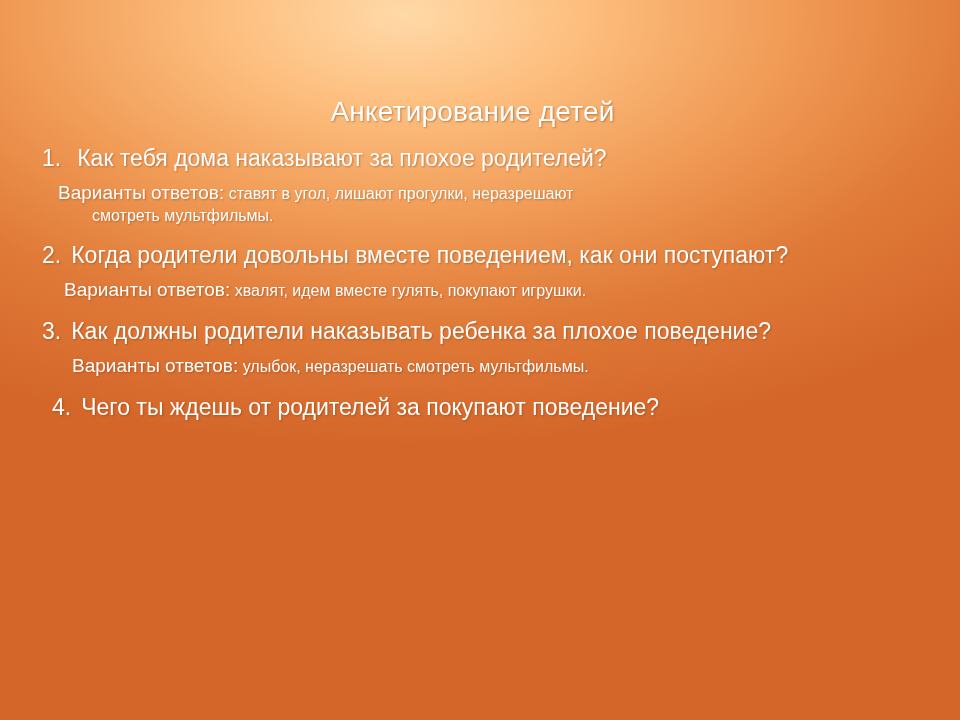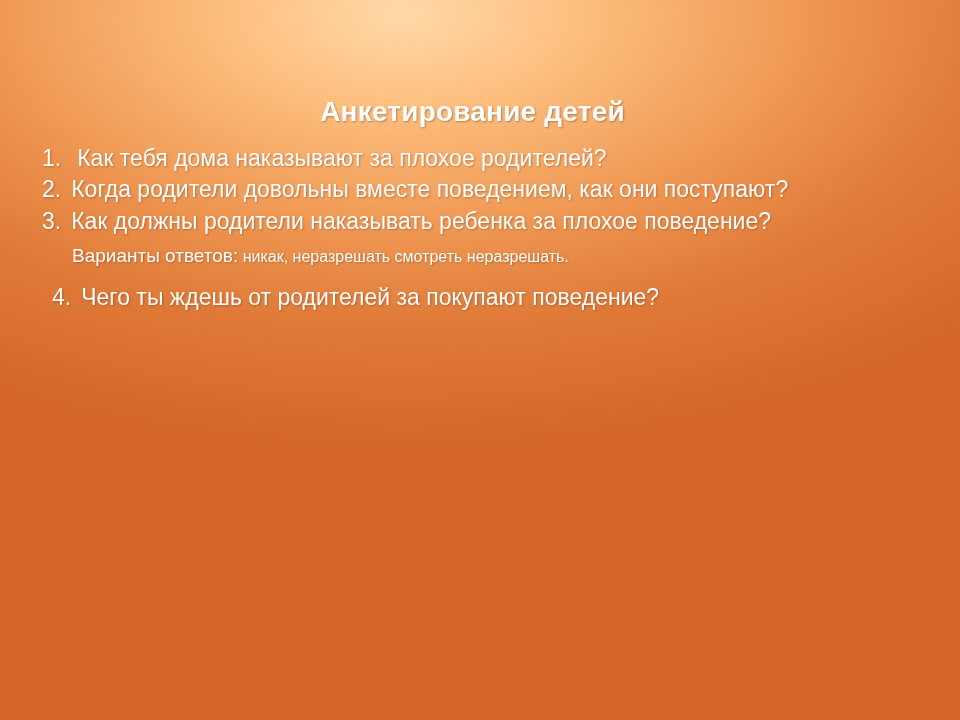--- a/index.html
+++ b/index.html
@@ -30,21 +30,21 @@
     height: 720px;
   }
   .title {
     position: absolute;
     top: 96px;
     left: 0;
     width: 945px;
     text-align: center;
     color: #ffffff;
     font-size: 28px;
-    font-weight: bold;
+    font-weight: normal;
     letter-spacing: 0.2px;
     text-shadow: 1px 1px 2px rgba(120,50,10,0.45);
   }
   .body {
     position: absolute;
     top: 144px;
     left: 34px;
     width: 894px;
   }
   .q {
@@ -95,33 +95,42 @@
   <div class="slide-inner">
 
     <div class="title">Анкетирование детей</div>
 
     <div class="body">
 
       <div class="q q1">
         <span class="num">1.</span>
         <span class="txt">Как тебя дома наказывают за плохое родителей?</span>
       </div>
+      <div class="ans ans1">
+        <span class="lbl">Варианты ответов:</span>
+        <span class="val">ставят в угол, лишают прогулки, неразрешают</span>
+        <span class="cont val">смотреть мультфильмы.</span>
+      </div>
 
       <div class="q q2">
         <span class="num">2.</span>
         <span class="txt">Когда родители довольны вместе поведением, как они поступают?</span>
+      </div>
+      <div class="ans ans2">
+        <span class="lbl">Варианты ответов:</span>
+        <span class="val">хвалят, идем вместе гулять, покупают игрушки.</span>
       </div>
 
       <div class="q q3">
         <span class="num">3.</span>
         <span class="txt">Как должны родители наказывать ребенка за плохое поведение?</span>
       </div>
       <div class="ans ans3">
         <span class="lbl">Варианты ответов:</span>
-        <span class="val">никак, неразрешать смотреть неразрешать.</span>
+        <span class="val">улыбок, неразрешать смотреть мультфильмы.</span>
       </div>
 
       <div class="q q4">
         <span class="num">4.</span>
         <span class="txt">Чего ты ждешь от родителей за покупают поведение?</span>
       </div>
 
     </div>
   </div>
 </div>

